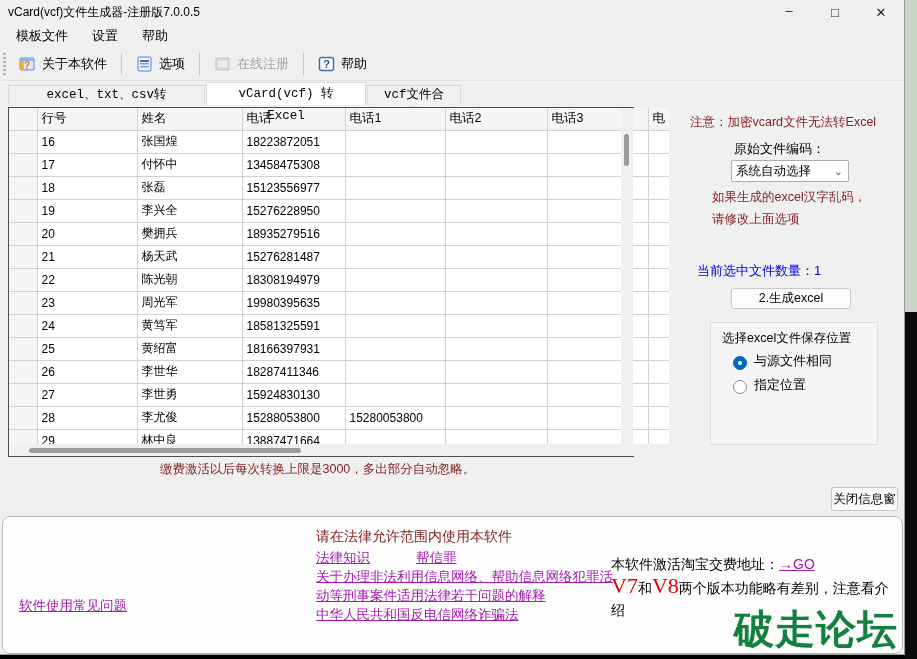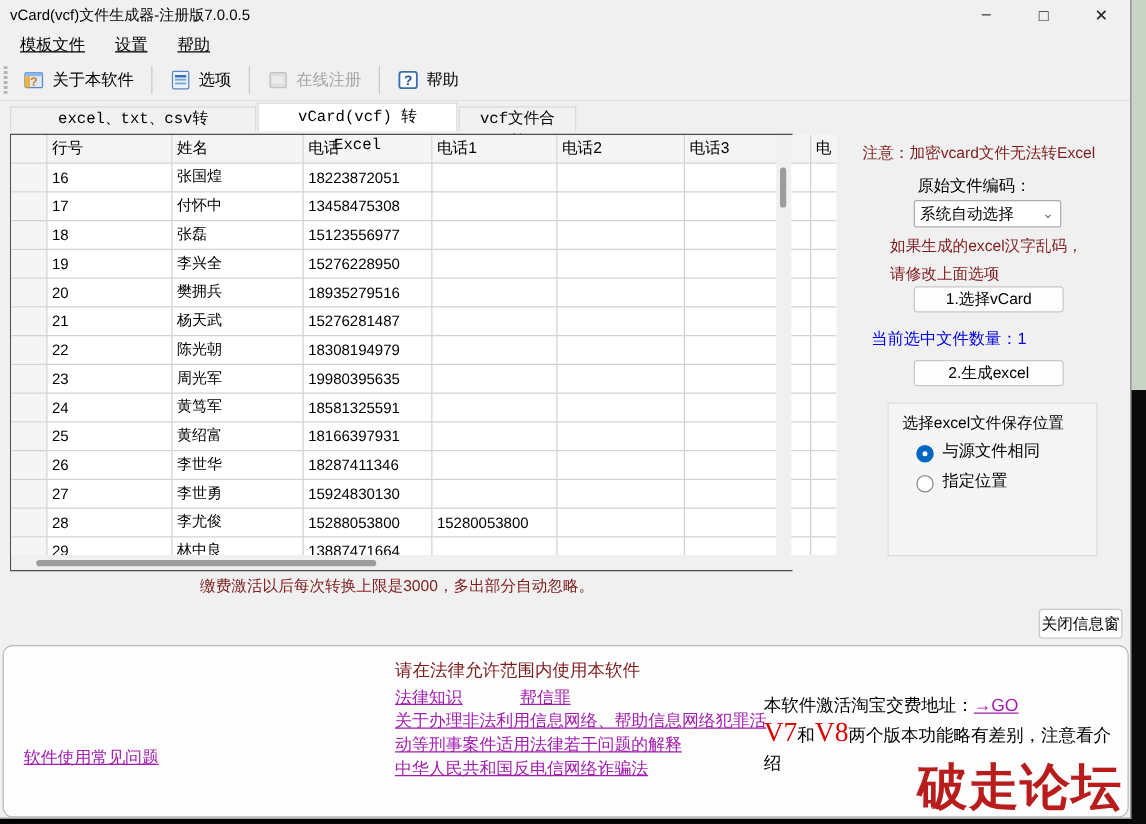--- a/index.html
+++ b/index.html
@@ -15,21 +15,21 @@
   .window { position:absolute; left:0; top:0; width:905px; height:655px; background:#f0f0f0; border-right:1px solid #9a9a9a; border-bottom:1px solid #9a9a9a; }
 
   
   .titlebar { position:absolute; left:0; top:0; width:100%; height:24px; background:#f0f0f0; display:flex; align-items:center; }
   .title-text { font-size:12px; padding-left:8px; }
   .win-controls { position:absolute; right:0; top:0; height:24px; display:flex; }
   .win-btn { width:46px; height:24px; display:flex; align-items:center; justify-content:center; font-size:13px; color:#222; }
   .win-btn.min span { position:relative; top:-2px; }
 
   
-  .menubar { position:absolute; left:0; top:24px; width:100%; height:24px; display:flex; align-items:center; font-size:13px;text-decoration:underline; }
+  .menubar { position:absolute; left:0; top:24px; width:100%; height:24px; display:flex; align-items:center; font-size:13px; }
   .menu-item { padding:3px 12px; }
   .menu-item:first-child { margin-left:4px; }
 
   
   .toolbar { position:absolute; left:0; top:48px; width:100%; height:33px; display:flex; align-items:center; border-bottom:1px solid #e2e2e2; }
   .grip { width:3px; height:22px; margin:0 5px 0 3px; background:repeating-linear-gradient(to bottom,#b3b3b3 0 2px,transparent 2px 4px); }
   .tb-btn { display:flex; align-items:center; gap:6px; padding:4px 8px; font-size:13px; }
   .tb-sep { width:1px; height:22px; background:#c9c9c9; margin:0 6px; }
   .tb-btn.disabled { color:#a6a6a6; }
   .tbicon { width:17px; height:16px; display:inline-block; }
@@ -95,21 +95,21 @@
   
   .footer { position:absolute; left:2px; top:516px; width:901px; height:138px; background:#fdfdfd; border:1px solid #b9b9b9; border-radius:8px; }
   a.link { color:#a21caf; text-decoration:underline;margin-top:20px; }
   .faq { position:absolute; left:16px; top:60px; font-size:13.5px; }
   .legal-col { position:absolute; left:313px; top:10px; width:300px; font-size:13.5px; line-height:19px; }
   .legal-title { font-size:14px; margin-bottom:2px; }
   .legal-inline a { margin-right:0; }
   .legal-gap { display:inline-block; width:46px; }
   .pay-col { position:absolute; left:608px; top:36px; width:288px; font-size:14px; line-height:22px; }
   .vred { color:#e00000; font-size:22px; font-family:"Liberation Serif",serif; }
-  .watermark { position:absolute; right:4px; bottom:-4px; font-size:40px; font-weight:bold; color:#b91c1c; letter-spacing:1px; text-shadow:1px 1px 0 #ffffff, -1px -1px 0 #e8f2f0; }
+  .watermark { position:absolute; right:4px; bottom:-4px; font-size:40px; font-weight:bold; color:#15803d; letter-spacing:1px; text-shadow:1px 1px 0 #ffffff, -1px -1px 0 #e8f2f0; }
 </style>
 </head>
 <body>
 
 <div id="screen">
   <div class="desk-sage"></div>
   <div class="desk-black-r"></div>
 
   <div class="window">
 
@@ -356,21 +356,20 @@
 
     <div class="side">
       <div class="s-warning red">注意：加密vcard文件无法转Excel</div>
       <div class="s-enclabel">原始文件编码：</div>
       <div class="s-dropdown">
         <span>系统自动选择</span>
         <span class="chev">⌄</span>
       </div>
       <div class="s-hint1 red">如果生成的excel汉字乱码，</div>
       <div class="s-hint2 red">请修改上面选项</div>
-      <div class="btn s-btn1">1.选择vCard</div>
       <div class="s-count blue">
         <span>当前选中文件数量：</span><span>1</span>
       </div>
       <div class="btn s-btn2">2.生成excel</div>
       <div class="groupbox">
         <div class="gb-title">选择excel文件保存位置</div>
         <div class="radio-row r1">
           <span class="radio checked"></span>
           <span>与源文件相同</span>
         </div>

